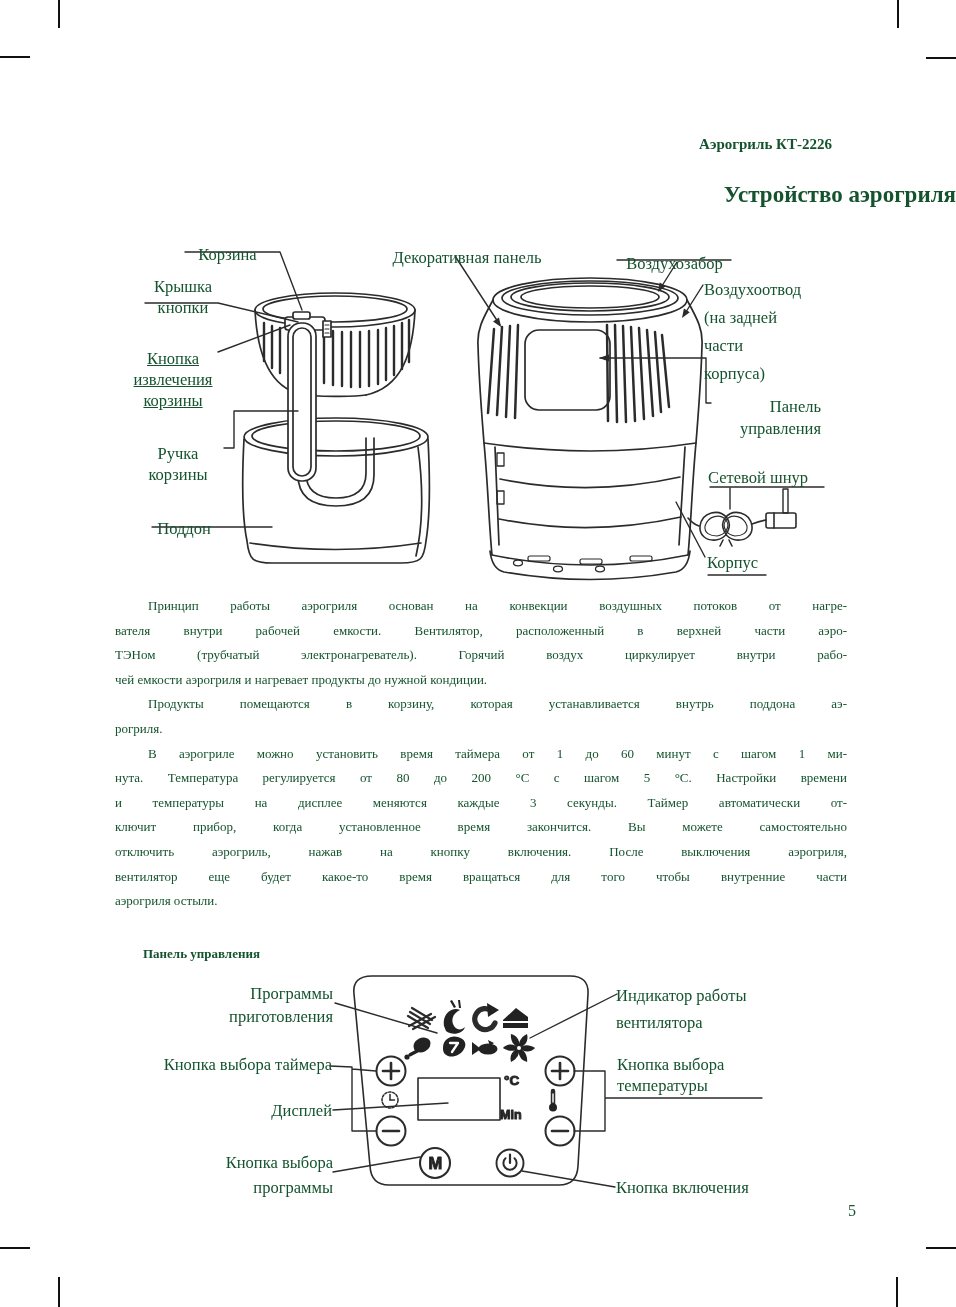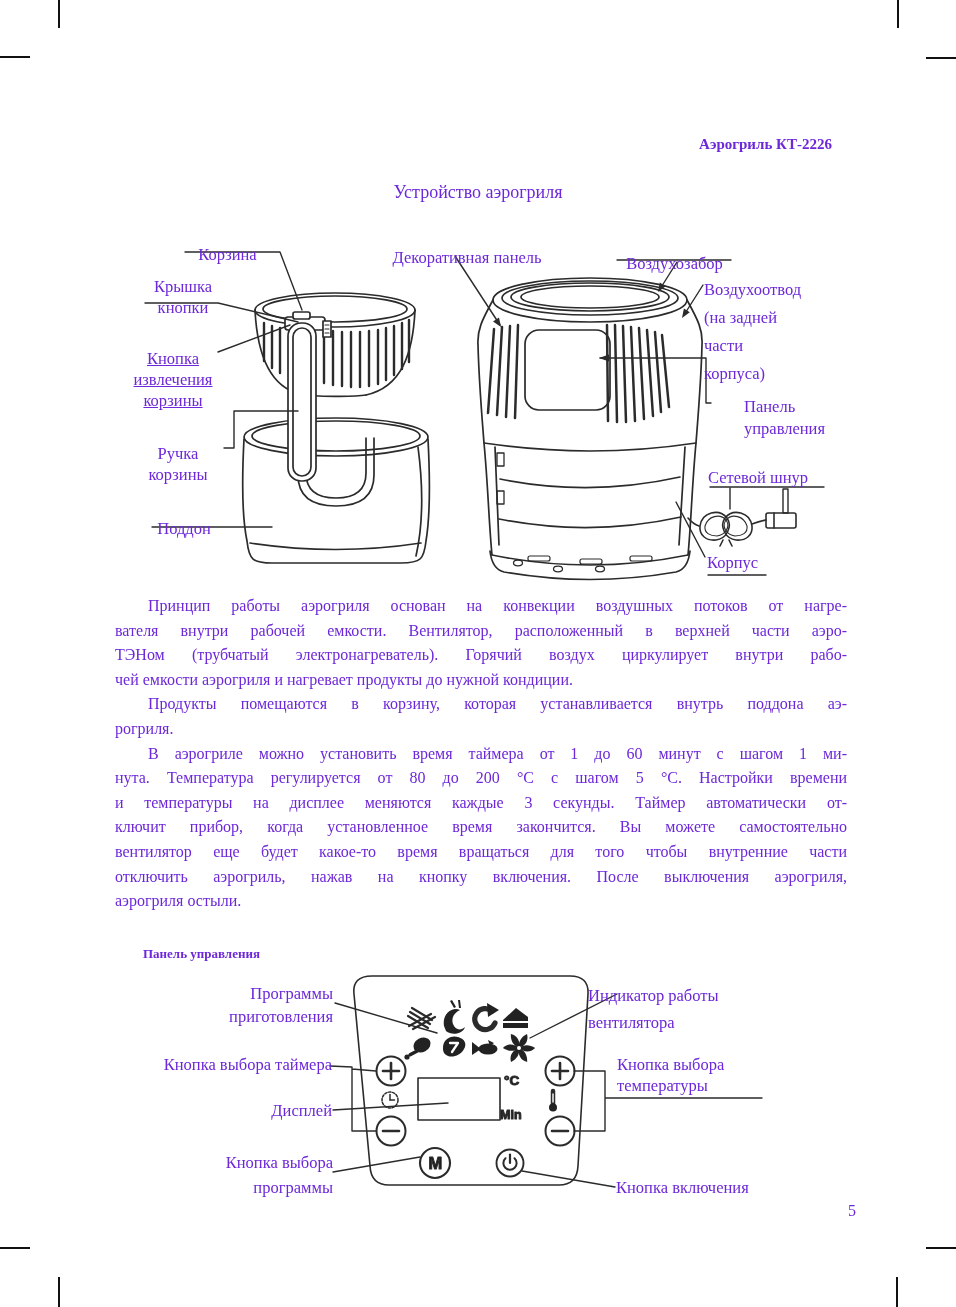--- a/index.html
+++ b/index.html
@@ -1,25 +1,25 @@
 <!DOCTYPE html>
 <html><head>
 <meta charset="utf-8">
 <style>
   html,body{margin:0;padding:0;background:#e8e8e8;}
   #page{position:relative;width:956px;height:1307px;background:#ffffff;overflow:hidden;
-        font-family:"Liberation Serif","DejaVu Serif",serif;color:#6d28d9;}
+        font-family:"Liberation Serif","DejaVu Serif",serif;color:#14532d;}
   .abs{position:absolute;}
   .mark{position:absolute;background:#111;}
   .hdr{font-weight:bold;font-size:15px;}
-  .title{font-weight:normal;font-size:18px;text-align:center;width:100%;}
+  .title{font-weight:bold;font-size:23px;text-align:right;width:100%;}
   .lbl{font-size:16.5px;line-height:21px;}
   .lbl.c{text-align:center;margin-top:16px;}
   .lbl.r{text-align:right;}
-  .bodytxt{width:732px;font-size:16px;}
+  .bodytxt{width:732px;font-size:13px;}
   .bl{line-height:24.6px;white-space:normal;}
   .bl.just{text-align:justify;text-align-last:justify;}
   .bl.ind{padding-left:33px;}
   .sechead{font-weight:bold;font-size:13px;font-family:Liberation Serif, serif;}
   .pnum{font-size:16px;}
   svg{position:absolute;overflow:visible;}
   svg text{font-family:"Liberation Sans","DejaVu Sans",sans-serif;fill:#1c1c1c;}
 </style>
 </head>
 <body>
@@ -193,21 +193,21 @@
     </div>
   <div class="abs lbl c" style="left:612px;top:237px;width:125px;">
     <div>Воздухозабор</div>
     </div>
   <div class="abs lbl" style="left:704px;top:276px;width:130px;line-height:28px;">
     <div>Воздухоотвод</div>
     <div>(на задней</div>
     <div>части</div>
     <div>корпуса)</div>
     </div>
-  <div class="abs lbl" style="left:744px;top:396px;width:115px;line-height:22px;">
+  <div class="abs lbl" style="left:706px;top:396px;width:115px;line-height:22px;text-align:right;">
     <div>Панель</div>
     <div>управления</div>
     </div>
   <div class="abs lbl" style="left:708px;top:467px;width:125px;">
     <div>Сетевой шнур</div>
     </div>
   <div class="abs lbl" style="left:707px;top:552px;width:75px;">
     <div>Корпус</div>
     </div>
 
@@ -215,22 +215,22 @@
     <div class="bl just ind">Принцип работы аэрогриля основан на конвекции воздушных потоков от нагре-</div>
     <div class="bl just">вателя внутри рабочей емкости. Вентилятор, расположенный в верхней части аэро-</div>
     <div class="bl just">ТЭНом (трубчатый электронагреватель). Горячий воздух циркулирует внутри рабо-</div>
     <div class="bl">чей емкости аэрогриля и нагревает продукты до нужной кондиции.</div>
     <div class="bl just ind">Продукты помещаются в корзину, которая устанавливается внутрь поддона аэ-</div>
     <div class="bl">рогриля.</div>
     <div class="bl just ind">В аэрогриле можно установить время таймера от 1 до 60 минут с шагом 1 ми-</div>
     <div class="bl just">нута. Температура регулируется от 80 до 200 °С с шагом 5 °С. Настройки времени</div>
     <div class="bl just">и температуры на дисплее меняются каждые 3 секунды. Таймер автоматически от-</div>
     <div class="bl just">ключит прибор, когда установленное время закончится. Вы можете самостоятельно</div>
+    <div class="bl just">отключить аэрогриль, нажав на кнопку включения. После выключения аэрогриля,</div>
     <div class="bl just">вентилятор еще будет какое-то время вращаться для того чтобы внутренние части</div>
-    <div class="bl just">отключить аэрогриль, нажав на кнопку включения. После выключения аэрогриля,</div>
     <div class="bl">аэрогриля остыли.</div>
   </div>
 
   <div class="abs sechead" style="left:143px;top:946px;">Панель управления</div>
 
   <svg style="left:100px;top:968px;" width="760" height="250" viewBox="0 0 760 250">
     <g fill="none" stroke="#2b2b2b" stroke-linecap="round" stroke-linejoin="round">
 
       <path stroke-width="1.6" d="M272,8 L470,8 Q489,8 488,26 L478,198 Q477,217 459,217 L289,217 Q271,217 270,198 L254,26 Q252,8 272,8 Z"></path>
 
@@ -343,21 +343,21 @@
         <path d="M474,103 L505,103 L505,163 L474,163 M505,130 L662,130"></path>
         <line x1="422" y1="203" x2="515" y2="219"></line>
       </g>
     </g>
   </svg>
 
   <div class="abs lbl r" style="left:198px;top:982px;width:135px;line-height:23px;">
     <div>Программы</div>
     <div>приготовления</div>
     </div>
-  <div class="abs lbl" style="left:588px;top:982px;width:195px;line-height:27px;">
+  <div class="abs lbl" style="left:616px;top:982px;width:195px;line-height:27px;">
     <div>Индикатор работы</div>
     <div>вентилятора</div>
     </div>
   <div class="abs lbl r" style="left:122px;top:1054px;width:210px;">
     <div>Кнопка выбора таймера</div>
     </div>
   <div class="abs lbl" style="left:617px;top:1054px;width:175px;line-height:21px;">
     <div>Кнопка выбора</div>
     <div>температуры</div>
     </div>

